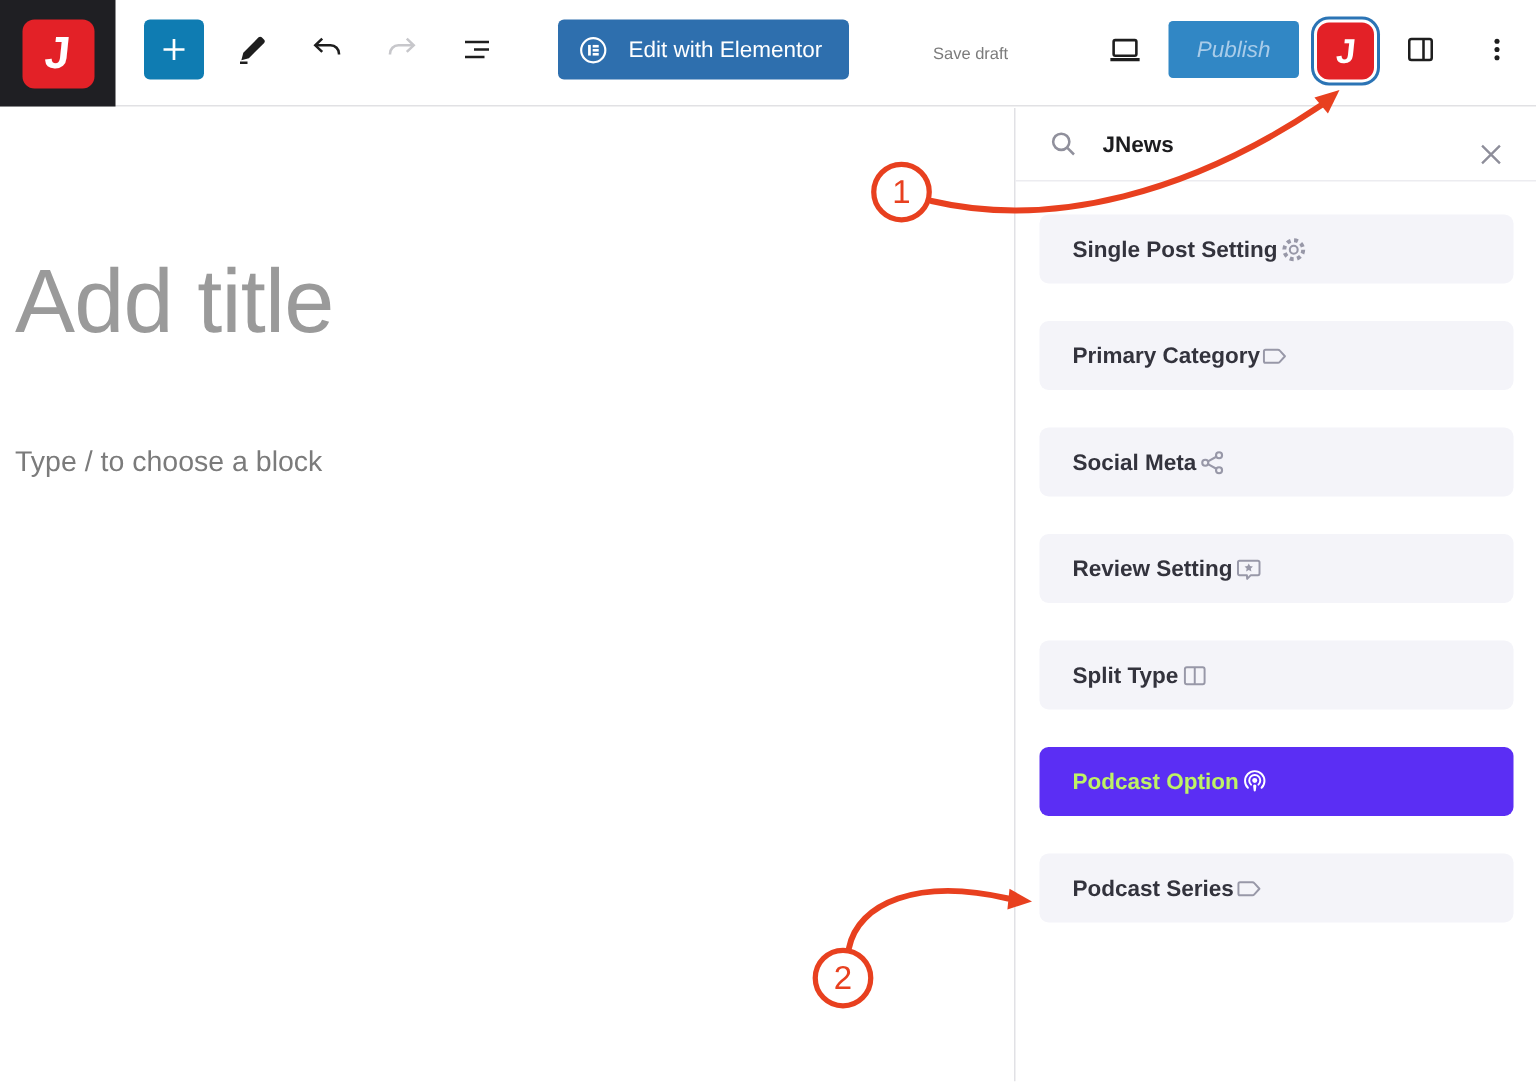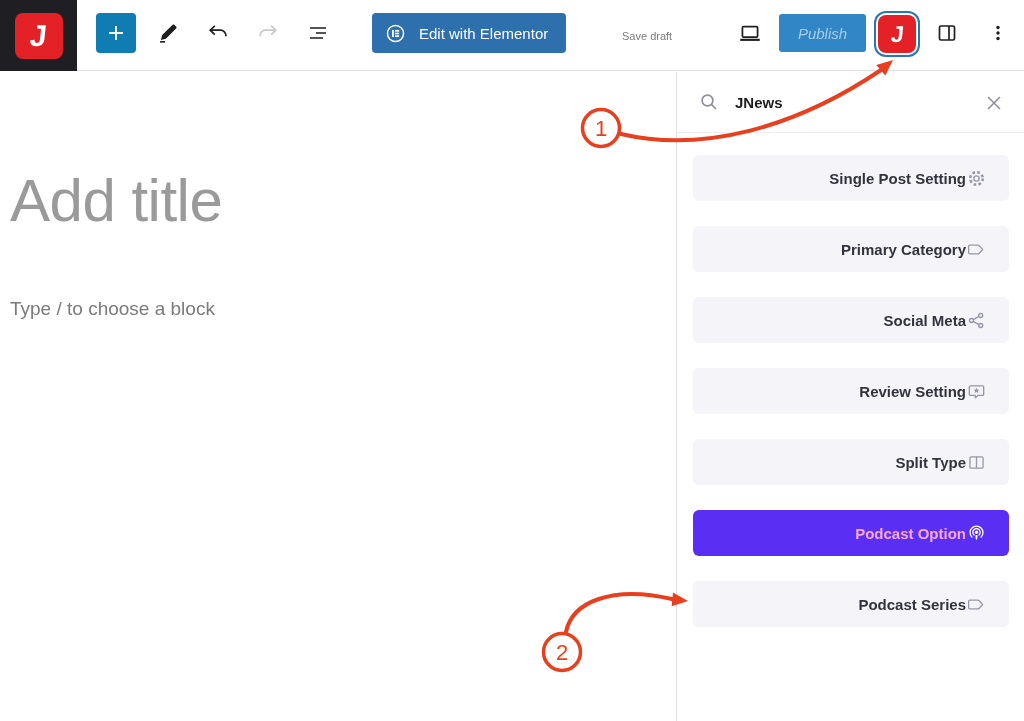--- a/index.html
+++ b/index.html
@@ -46,33 +46,33 @@
   
   .canvas { position:absolute; left:0; top:72px; width:676px; height:649px; background:#fff; }
   .post-title { position:absolute; left:10px; top:94px; font-size:60px; font-weight:400;
                 color:#9a9a9a; letter-spacing:-0.5px; cursor:text; }
   .block-placeholder { position:absolute; left:10px; top:226px; font-size:19px;
                        color:#7b7b7b; cursor:text; }
 
   
   .sidebar { position:absolute; left:676px; top:72px; width:348px; height:649px;
              background:#fff; border-left:1px solid #e1e1e5; }
-  .sb-search { position:relative; height:61px; border-bottom:1px solid #ececf0;
+  .sb-search { position:relative; height:49px; border-bottom:1px solid #ececf0;
                display:flex; align-items:center; padding:0 20px; cursor:text; }
   .sb-search .query { margin-left:14px; font-size:15px; font-weight:700; color:#1d1d1f; }
   .sb-close { position:absolute; right:18px; top:19px; width:24px; height:24px; border:none;
               background:transparent; cursor:pointer; display:flex; align-items:center; justify-content:center; }
   .sb-list { padding:22px 16px 0 16px; }
   .sb-item { width:316px; height:46px; margin-bottom:25px; background:#f4f4f9; border-radius:6px;
-             display:flex; align-items:center; justify-content:flex-end; padding:0 22px;
+             display:flex; align-items:center; justify-content:flex-start; padding:0 22px;
              cursor:pointer; }
   .sb-item .lbl { font-size:15px; font-weight:600; color:#33333d; }
   .sb-item .ic { color:#9898a8; display:flex; }
   .sb-item.active { background:#5b2ef4; }
-  .sb-item.active .lbl { color:#f9a8d4; }
+  .sb-item.active .lbl { color:#bef264; }
   .sb-item.active .ic { color:#fff; }
 
   
   #annotations { position:absolute; left:0; top:0; width:1024px; height:721px;
                  z-index:50; pointer-events:none; }
 
   svg { display:block; }
 </style>
 </head>
 <body>

